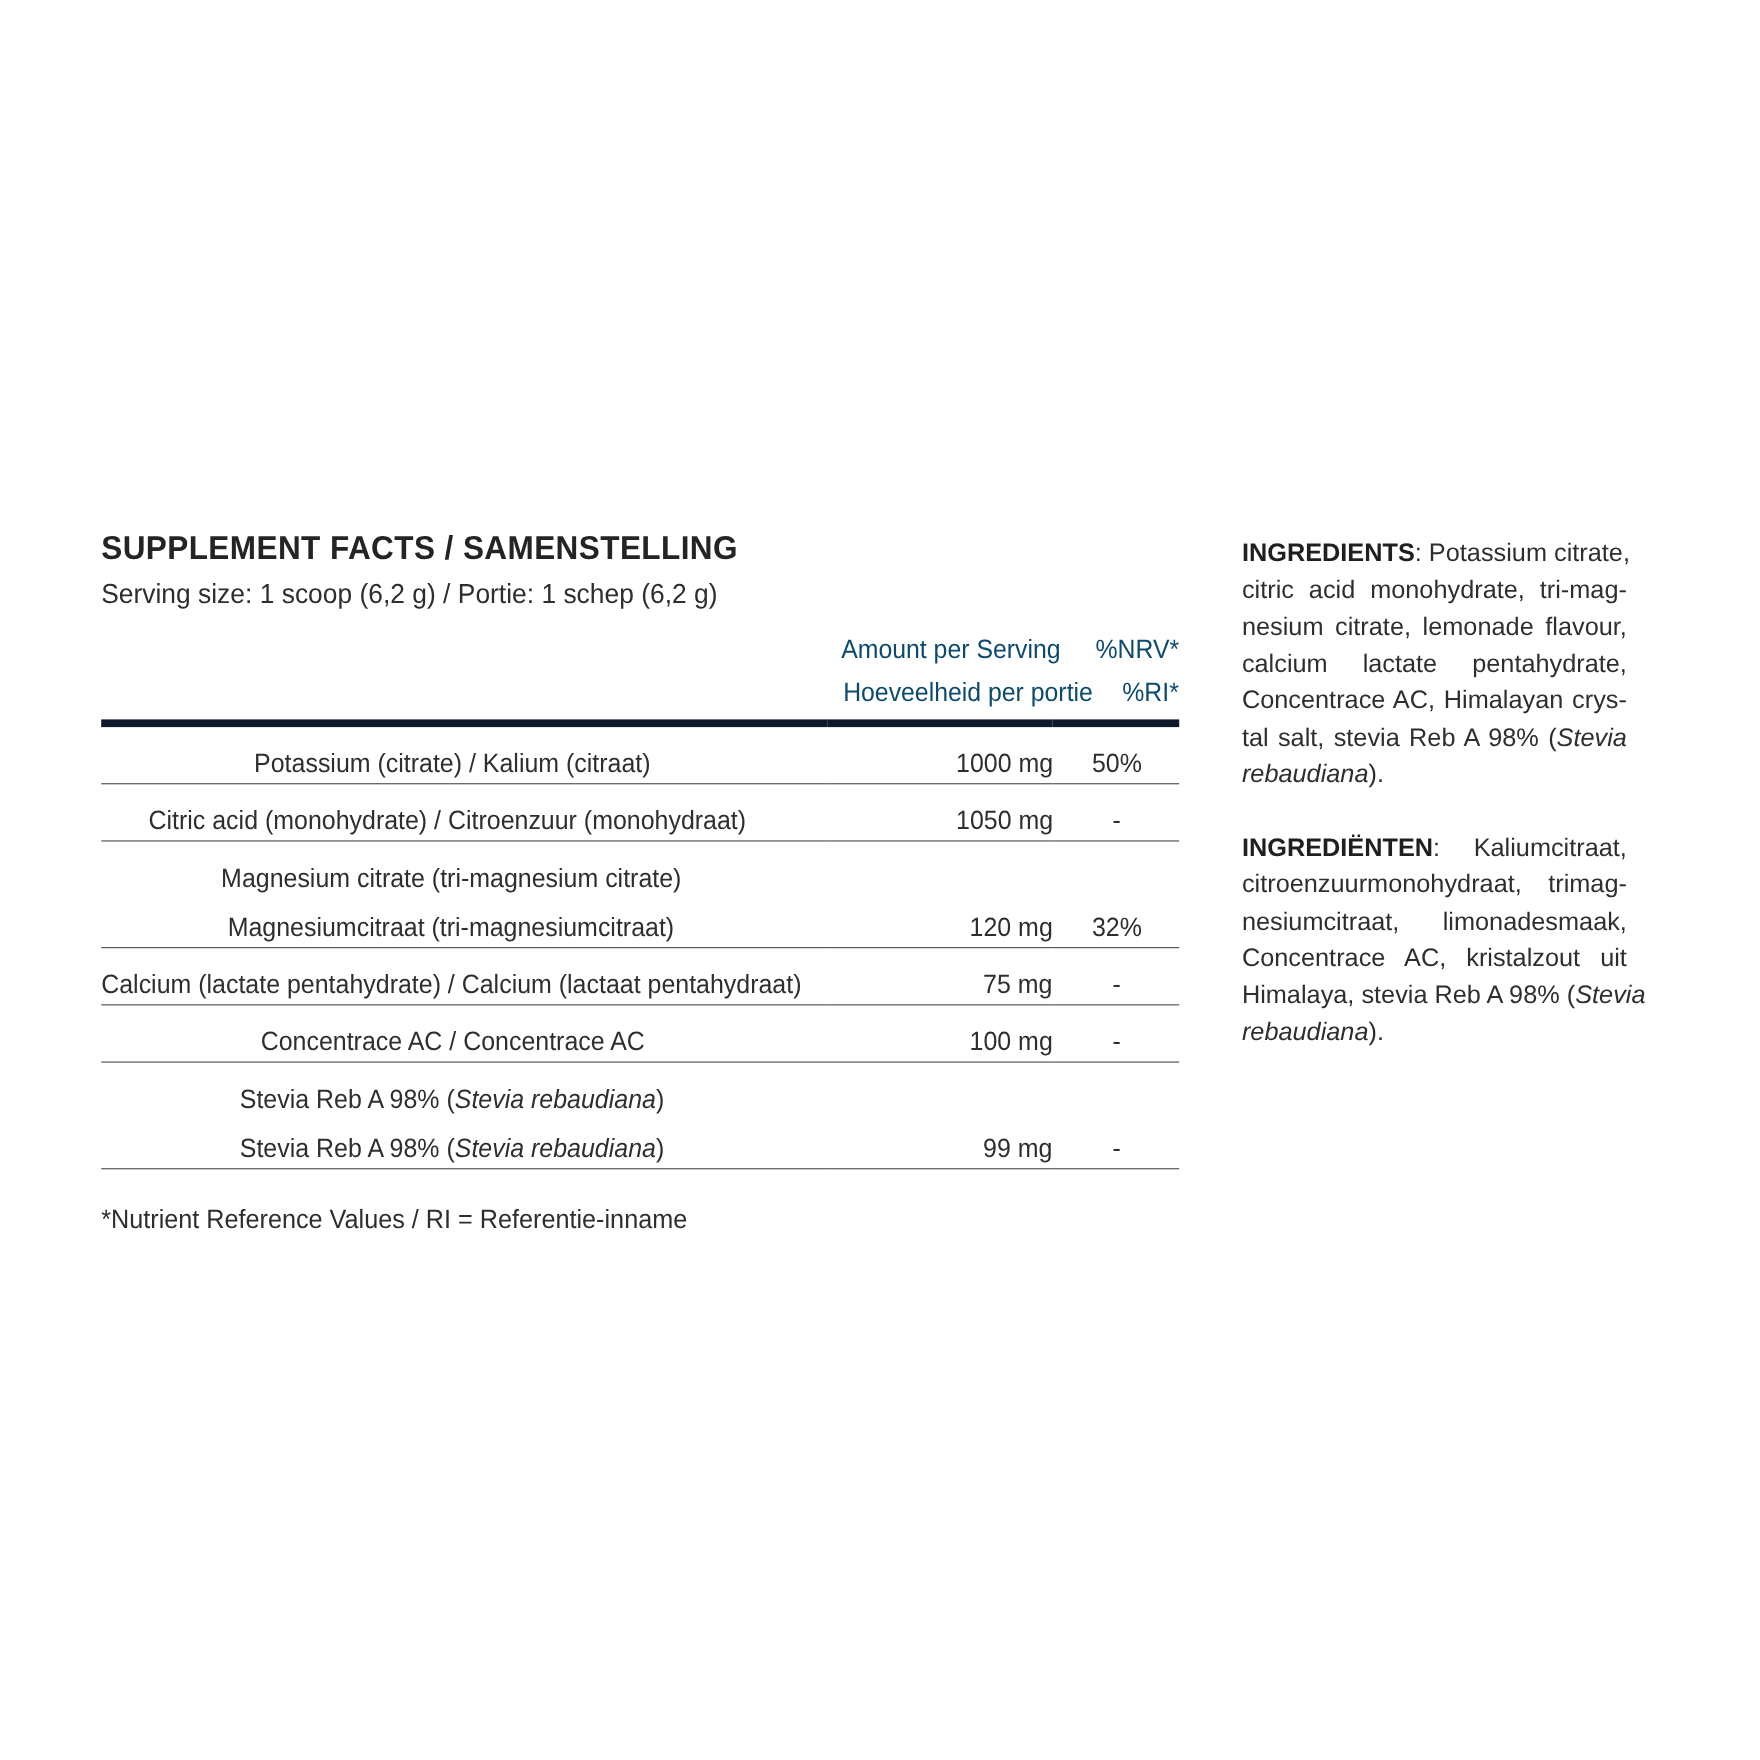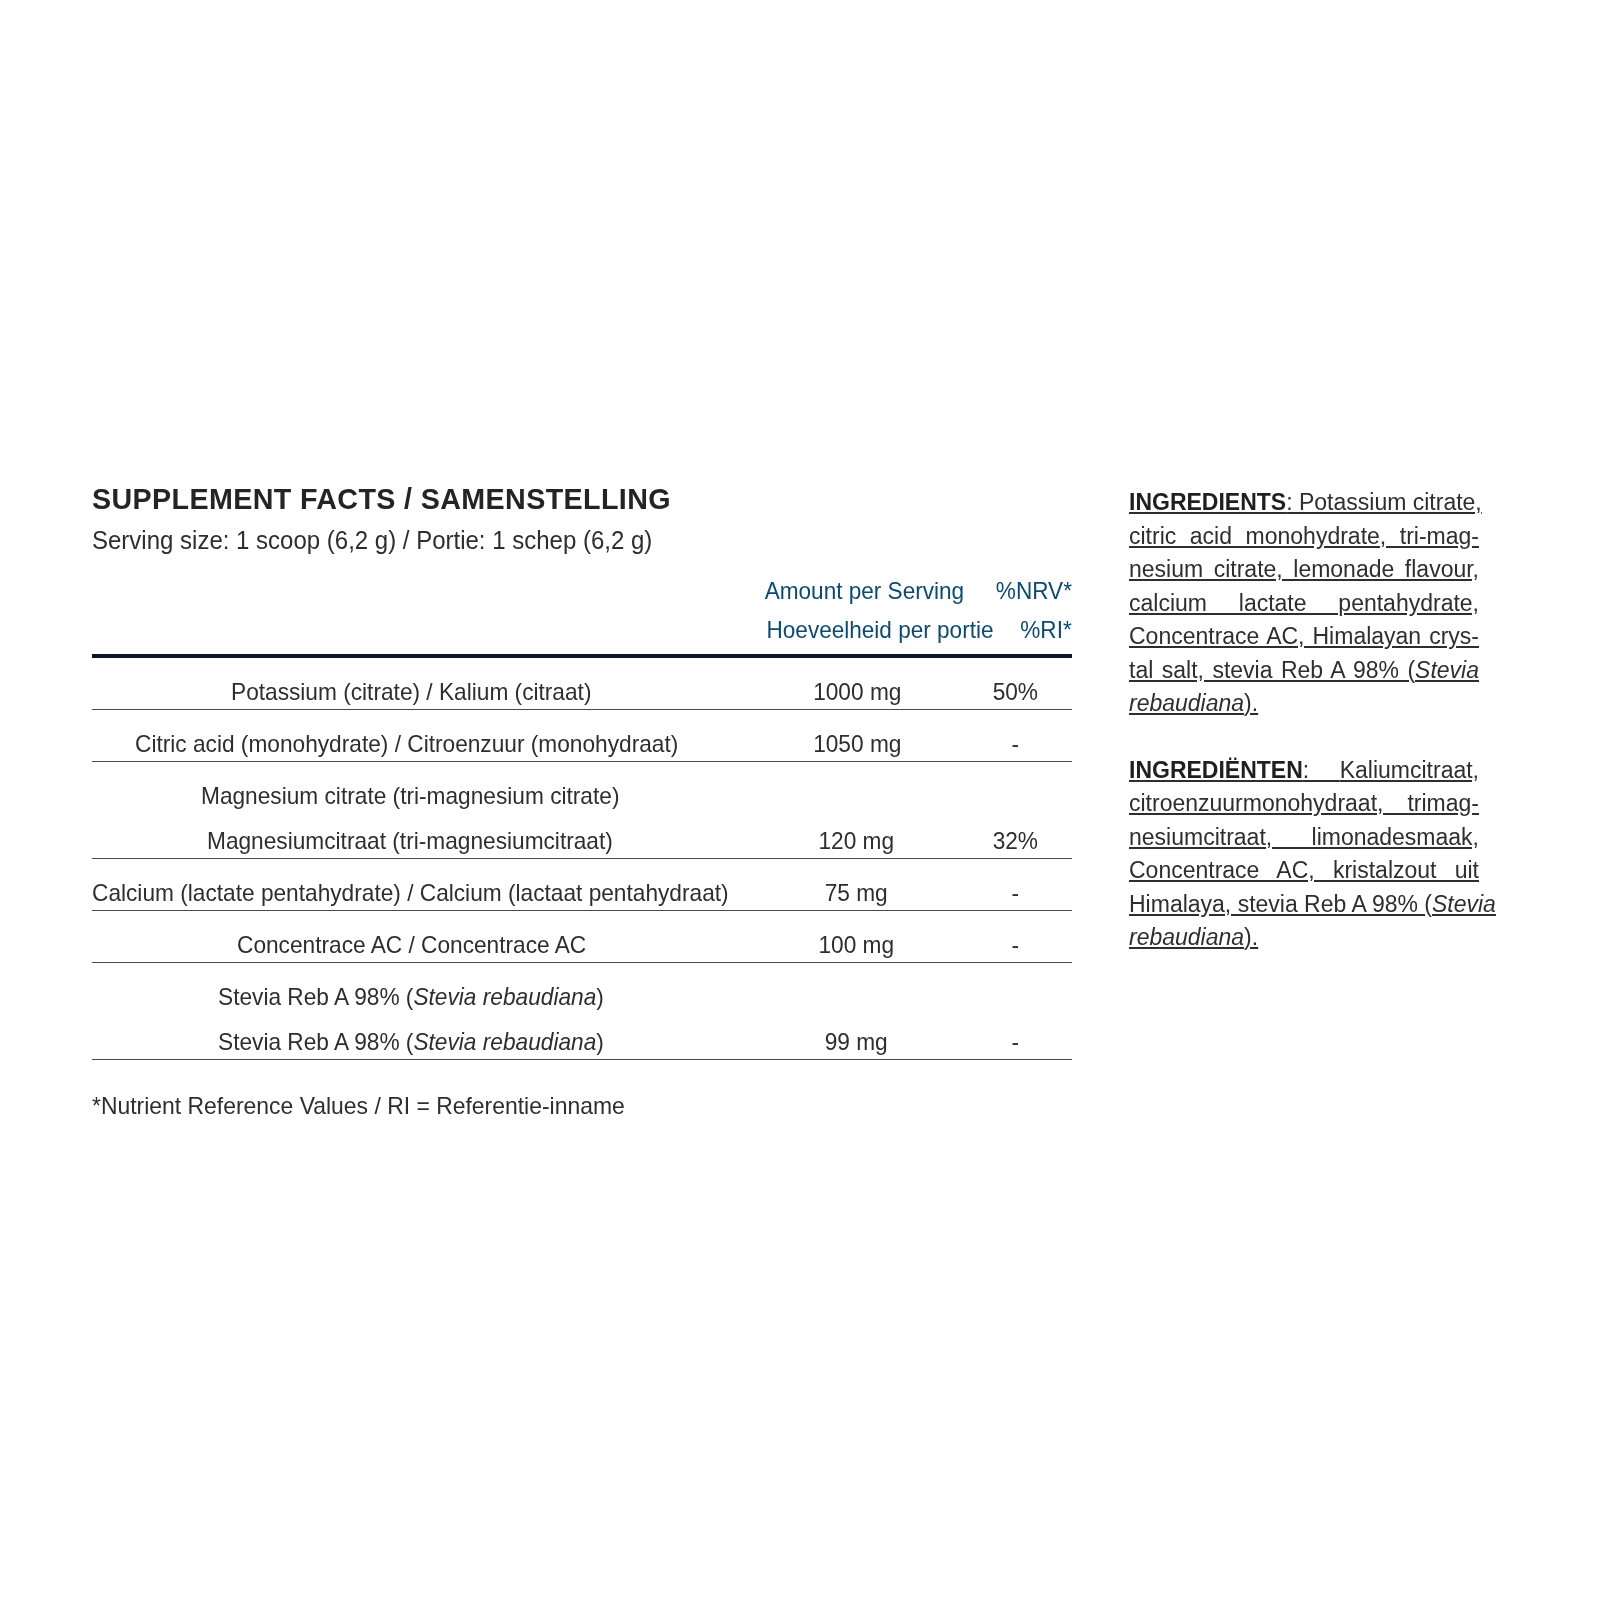--- a/index.html
+++ b/index.html
@@ -83,21 +83,21 @@
     color: #0c4a6e;
     line-height: 1.0;
     padding-bottom: 3px;
     white-space: nowrap;
   }
   .hdr-row-1 .hdr-cell { padding-top: 0; padding-bottom: 15px; }
   .hdr-row-2 .hdr-cell { padding-bottom: 12px; }
 
   .hdr-inner { display: inline-block; transform: scaleX(0.94); transform-origin: right center; }
 
-  tr.hdr-row-2 > * { border-bottom: 4px solid #0f172a; }
+  tr.hdr-row-2 > * { border-bottom: 7px solid #0f172a; }
 
   
   tr.data-row > td {
     border-bottom: 1.5px solid #4a4a4a;
     height: 40px;
     padding-top: 6px;
     padding-bottom: 5px;
     line-height: 1.0;
   }
   tr.data-row.no-rule > td {
@@ -113,21 +113,21 @@
     text-align: center;
     white-space: nowrap;
     overflow: visible;
   }
   td.name .sx {
     display: inline-block;
     transform: scaleX(0.945);
     transform-origin: left center;
   }
   td.amt {
-    text-align: center;
+    text-align: right;
     white-space: nowrap;
     text-decoration: underline;
   }
   td.amt .sx {
     display: inline-block;
     transform: scaleX(0.945);
     transform-origin: right center;
   }
   td.nrv {
     text-align: center;
@@ -173,21 +173,20 @@
   }
   .ing-block .lbl {
     font-weight: bold;
     color: #1f1f1f;
   }
   .ing-line {
     display: block;
     text-align: justify;
     text-align-last: justify;
     white-space: nowrap;
-    text-decoration: underline;
   }
   .ing-line.last {
     text-align-last: left;
   }
 </style>
 </head>
 <body>
 
 <div id="page">
 

